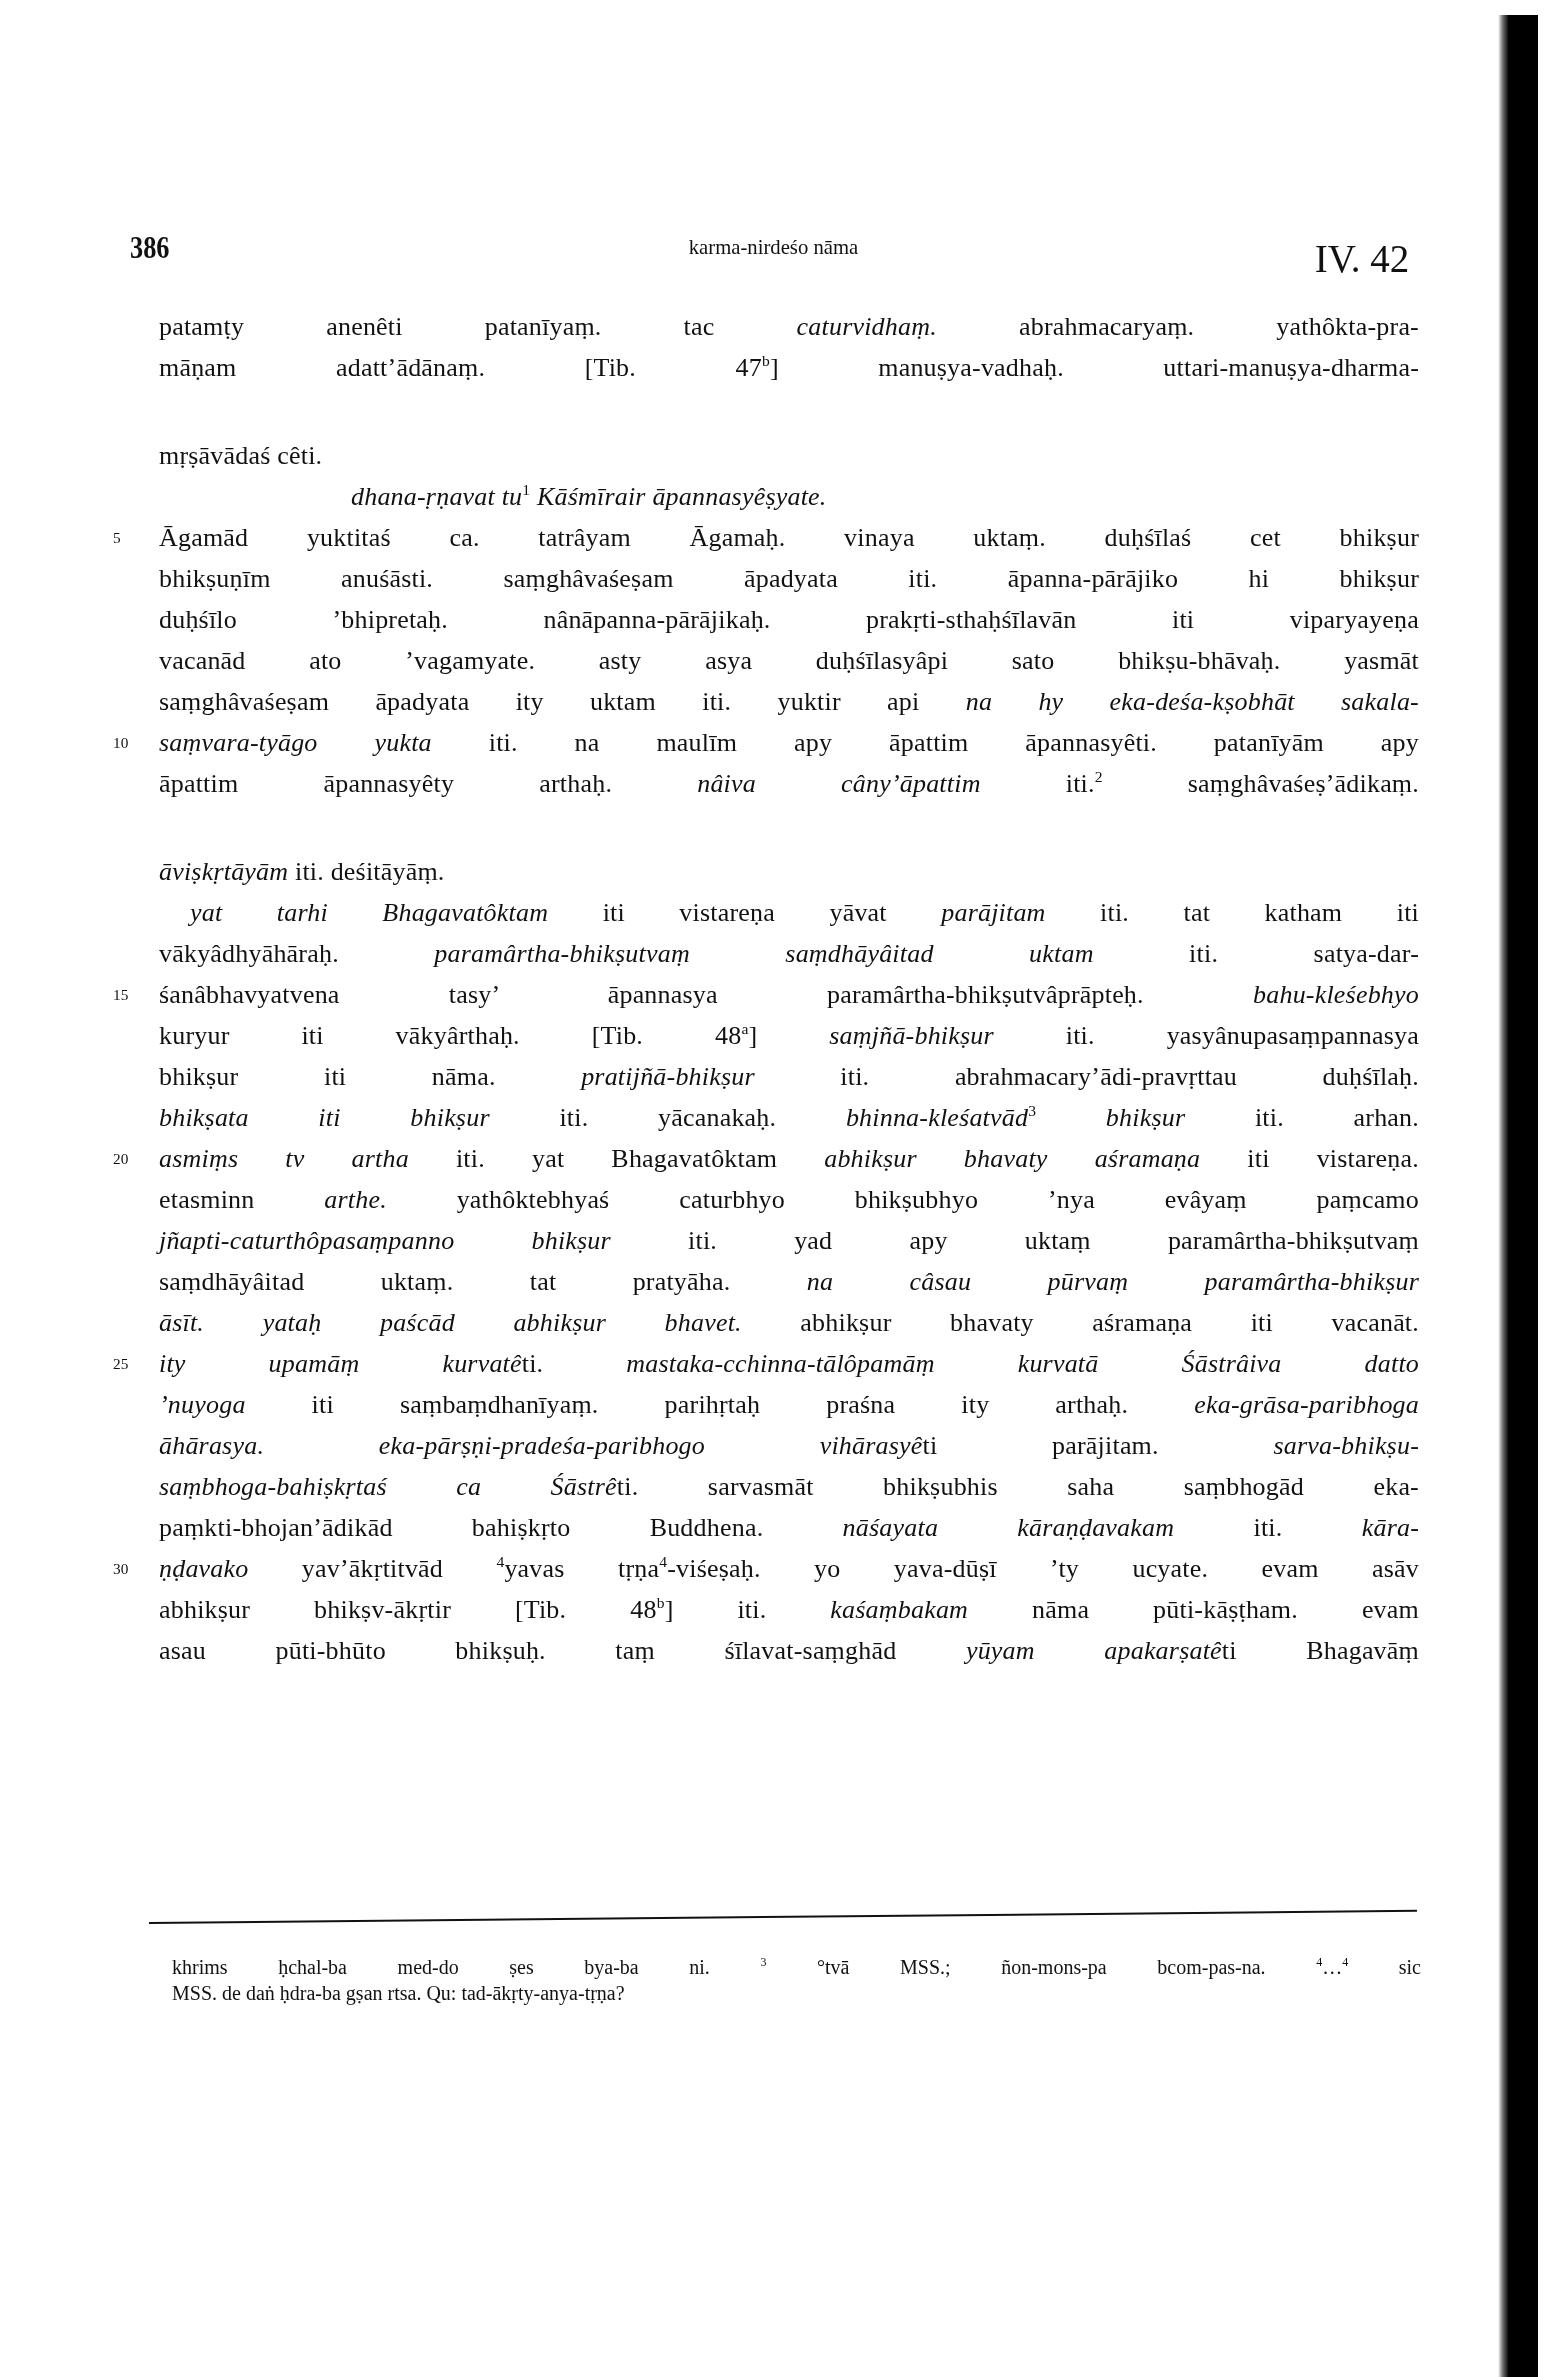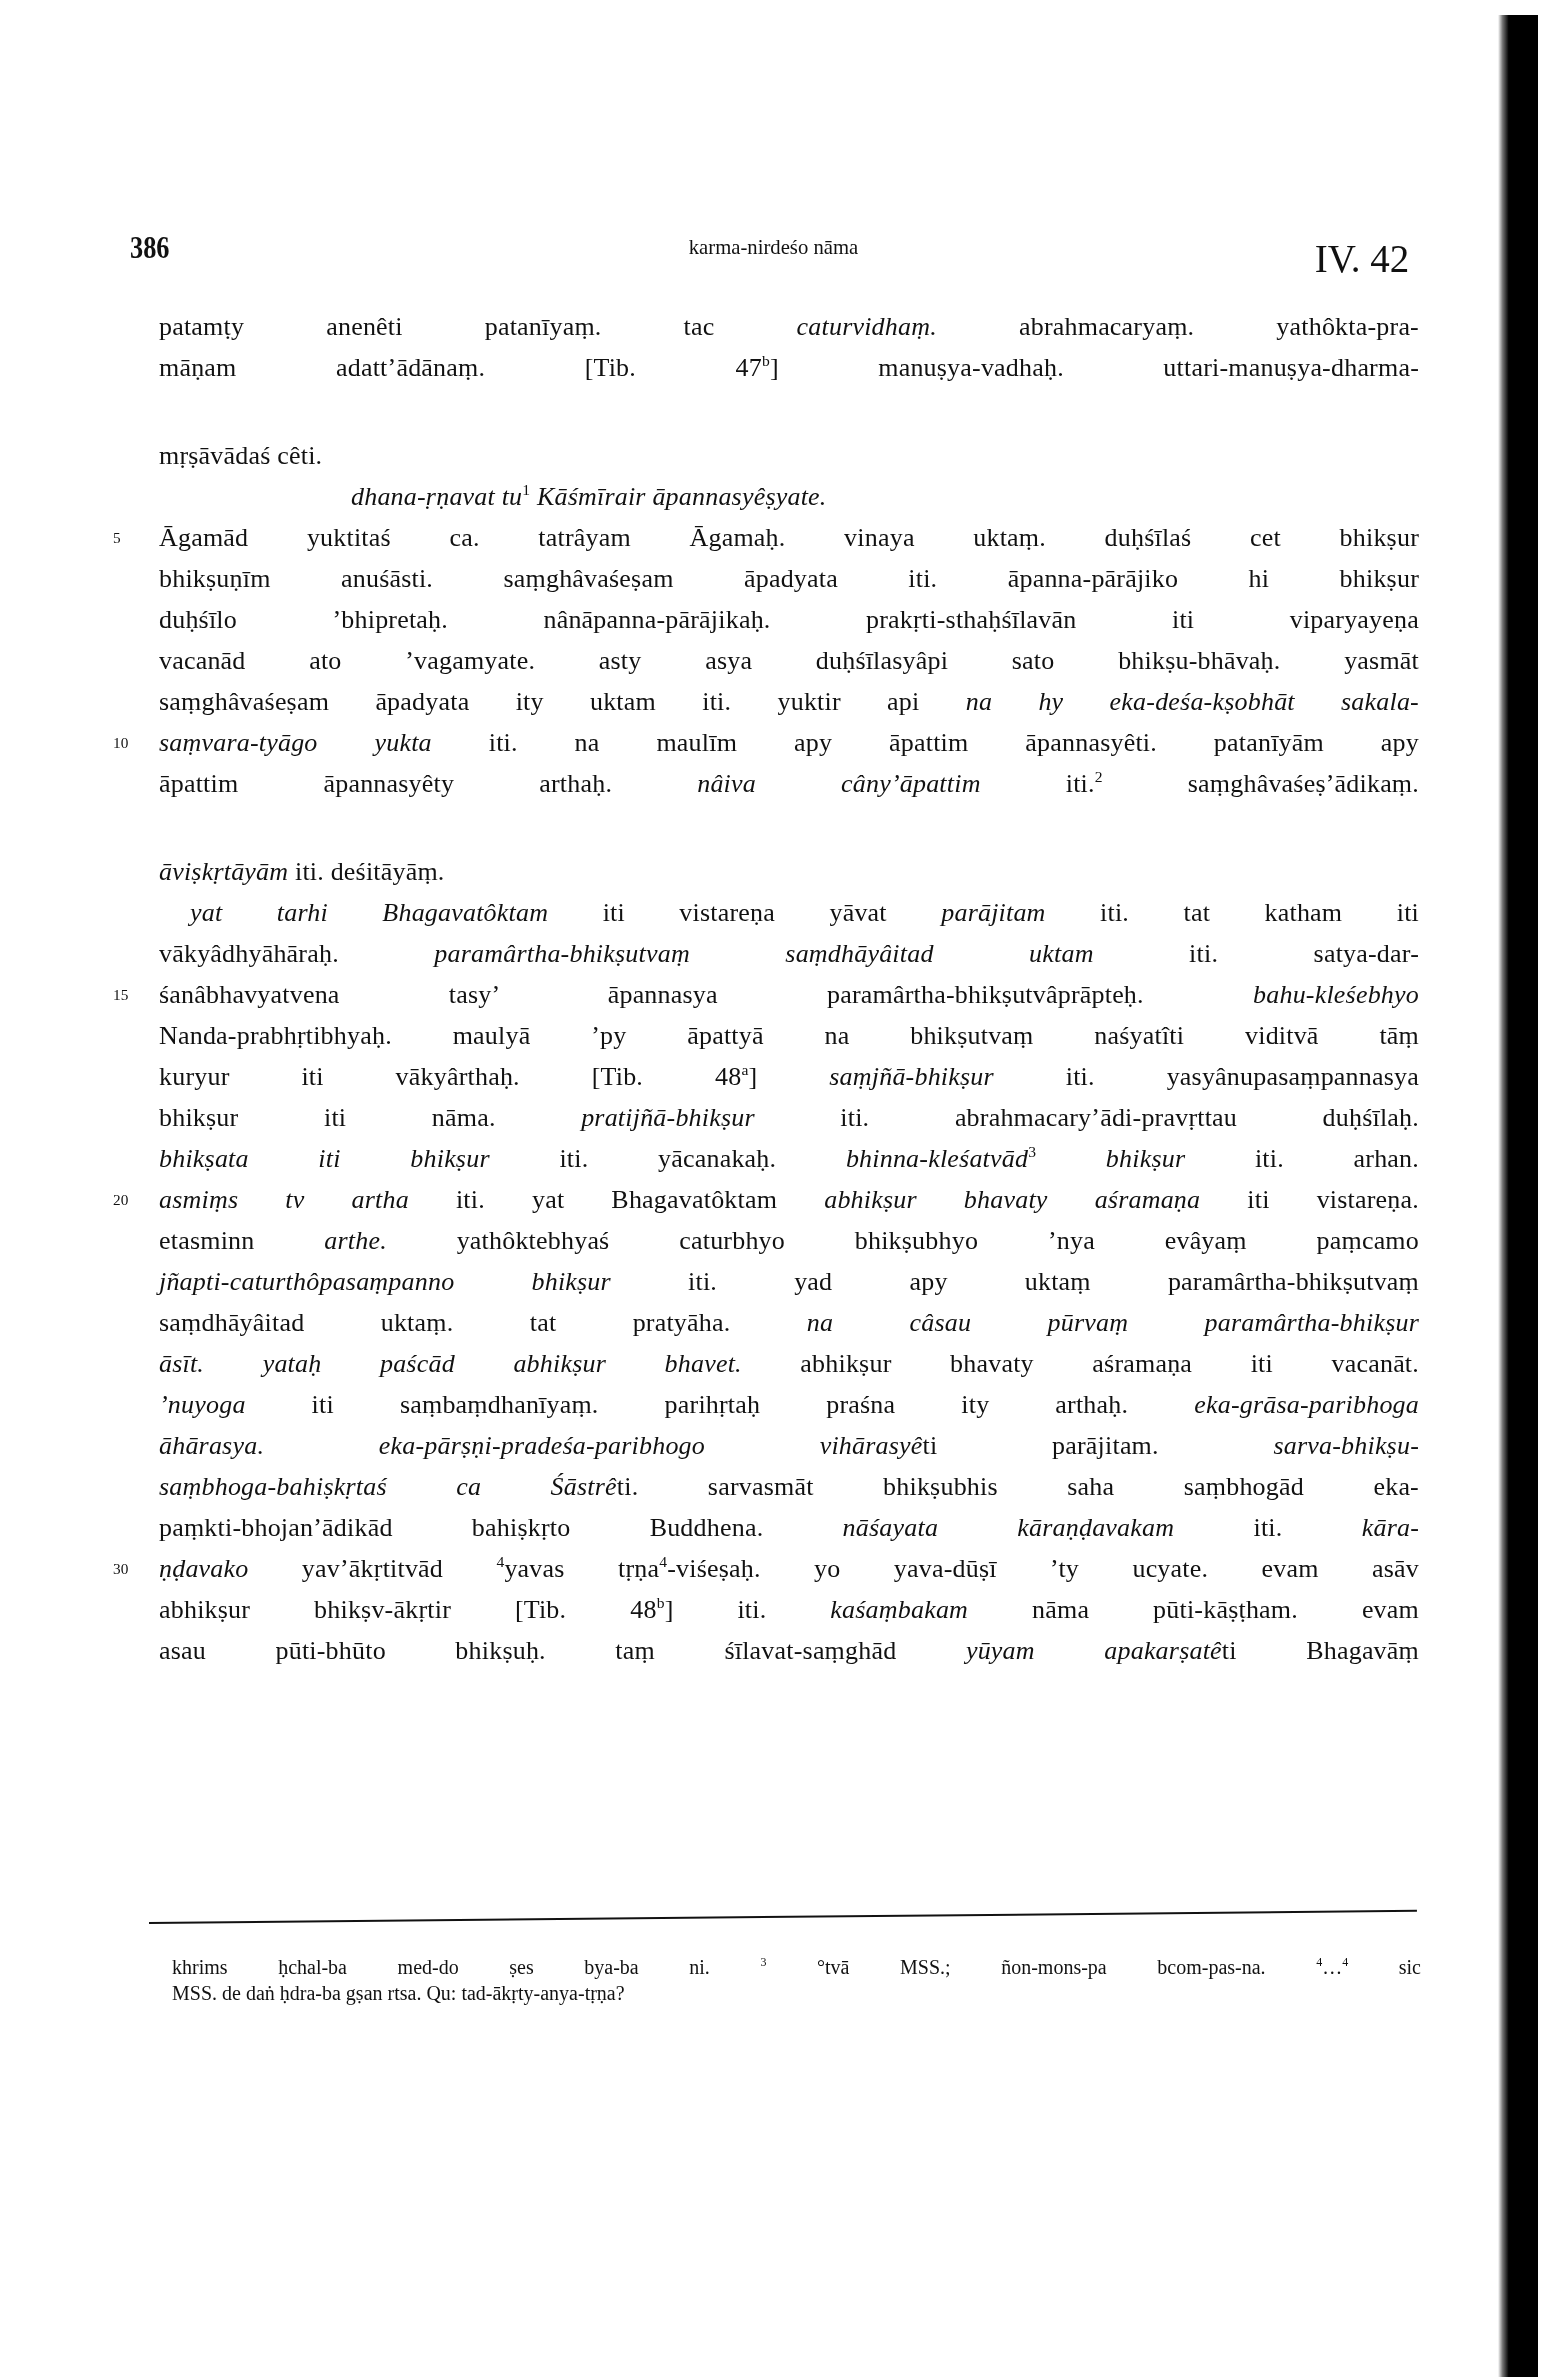--- a/index.html
+++ b/index.html
@@ -81,29 +81,29 @@
     <div class="line"><span>bhikṣuṇīm anuśāsti. saṃghâvaśeṣam āpadyata iti. āpanna-pārājiko hi bhikṣur</span></div>
     <div class="line"><span>duḥśīlo ’bhipretaḥ. nânāpanna-pārājikaḥ. prakṛti-sthaḥśīlavān iti viparyayeṇa</span></div>
     <div class="line"><span>vacanād ato ’vagamyate. asty asya duḥśīlasyâpi sato bhikṣu-bhāvaḥ. yasmāt</span></div>
     <div class="line"><span>saṃghâvaśeṣam āpadyata ity uktam iti. yuktir api </span><i>na hy eka-deśa-kṣobhāt sakala-</i></div>
     <div class="line"><span class="line-number">10</span><i>saṃvara-tyāgo yukta</i><span> iti. na maulīm apy āpattim āpannasyêti. patanīyām apy</span></div>
     <div class="line"><span>āpattim āpannasyêty arthaḥ. </span><i>nâiva câny’āpattim</i><span> iti.</span><sup>2</sup><span> saṃghâvaśeṣ’ādikaṃ.</span></div>
     <div class="line last"><i>āviṣkṛtāyām</i><span> iti. deśitāyāṃ.</span></div>
     <div class="line indent"><i>yat tarhi Bhagavatôktam</i><span> iti vistareṇa yāvat </span><i>parājitam</i><span> iti. tat katham iti</span></div>
     <div class="line"><span>vākyâdhyāhāraḥ. </span><i>paramârtha-bhikṣutvaṃ saṃdhāyâitad uktam</i><span> iti. satya-dar-</span></div>
     <div class="line"><span class="line-number">15</span><span>śanâbhavyatvena tasy’ āpannasya paramârtha-bhikṣutvâprāpteḥ. </span><i>bahu-kleśebhyo</i></div>
-    <div class="line"><span>Nanda-prabhṛtibhyaḥ. maulyā ’py āpattyā na bhikṣutvaṃ naśyatîti viditvā tāṃ</span></div>
     <div class="line"><span>kuryur iti vākyârthaḥ. [Tib. 48</span><sup>a</sup><span>] </span><i>saṃjñā-bhikṣur</i><span> iti. yasyânupasaṃpannasya</span></div>
     <div class="line"><span>bhikṣur iti nāma. </span><i>pratijñā-bhikṣur</i><span> iti. abrahmacary’ādi-pravṛttau duḥśīlaḥ.</span></div>
     <div class="line"><i>bhikṣata iti bhikṣur</i><span> iti. yācanakaḥ. </span><i>bhinna-kleśatvād</i><sup>3</sup><span> </span><i>bhikṣur</i><span> iti. arhan.</span></div>
     <div class="line"><span class="line-number">20</span><i>asmiṃs tv artha</i><span> iti. yat Bhagavatôktam </span><i>abhikṣur bhavaty aśramaṇa</i><span> iti vistareṇa.</span></div>
     <div class="line"><span>etasminn </span><i>arthe.</i><span> yathôktebhyaś caturbhyo bhikṣubhyo ’nya evâyaṃ paṃcamo</span></div>
     <div class="line"><i>jñapti-caturthôpasaṃpanno bhikṣur</i><span> iti. yad apy uktaṃ paramârtha-bhikṣutvaṃ</span></div>
     <div class="line"><span>saṃdhāyâitad uktaṃ. tat pratyāha. </span><i>na câsau pūrvaṃ paramârtha-bhikṣur</i></div>
     <div class="line"><i>āsīt. yataḥ paścād abhikṣur bhavet.</i><span> abhikṣur bhavaty aśramaṇa iti vacanāt.</span></div>
+    <div class="line"><span class="line-number">25</span><i>ity upamāṃ kurvatê</i><span>ti. </span><i>mastaka-cchinna-tālôpamāṃ kurvatā Śāstrâiva datto</i></div>
     <div class="line"><i>’nuyoga</i><span> iti saṃbaṃdhanīyaṃ. parihṛtaḥ praśna ity arthaḥ. </span><i>eka-grāsa-paribhoga</i></div>
     <div class="line"><i>āhārasya. eka-pārṣṇi-pradeśa-paribhogo vihārasyê</i><span>ti parājitam. </span><i>sarva-bhikṣu-</i></div>
     <div class="line"><i>saṃbhoga-bahiṣkṛtaś ca Śāstrê</i><span>ti. sarvasmāt bhikṣubhis saha saṃbhogād eka-</span></div>
     <div class="line"><span>paṃkti-bhojan’ādikād bahiṣkṛto Buddhena. </span><i>nāśayata kāraṇḍavakam</i><span> iti. </span><i>kāra-</i></div>
     <div class="line"><span class="line-number">30</span><i>ṇḍavako</i><span> yav’ākṛtitvād </span><sup>4</sup><span>yavas tṛṇa</span><sup>4</sup><span>-viśeṣaḥ. yo yava-dūṣī ’ty ucyate. evam asāv</span></div>
     <div class="line"><span>abhikṣur bhikṣv-ākṛtir [Tib. 48</span><sup>b</sup><span>] iti. </span><i>kaśaṃbakam</i><span> nāma pūti-kāṣṭham. evam</span></div>
     <div class="line"><span>asau pūti-bhūto bhikṣuḥ. taṃ śīlavat-saṃghād </span><i>yūyam apakarṣatê</i><span>ti Bhagavāṃ</span></div>
   </div>
 
 <div class="footnote-rule"></div>

